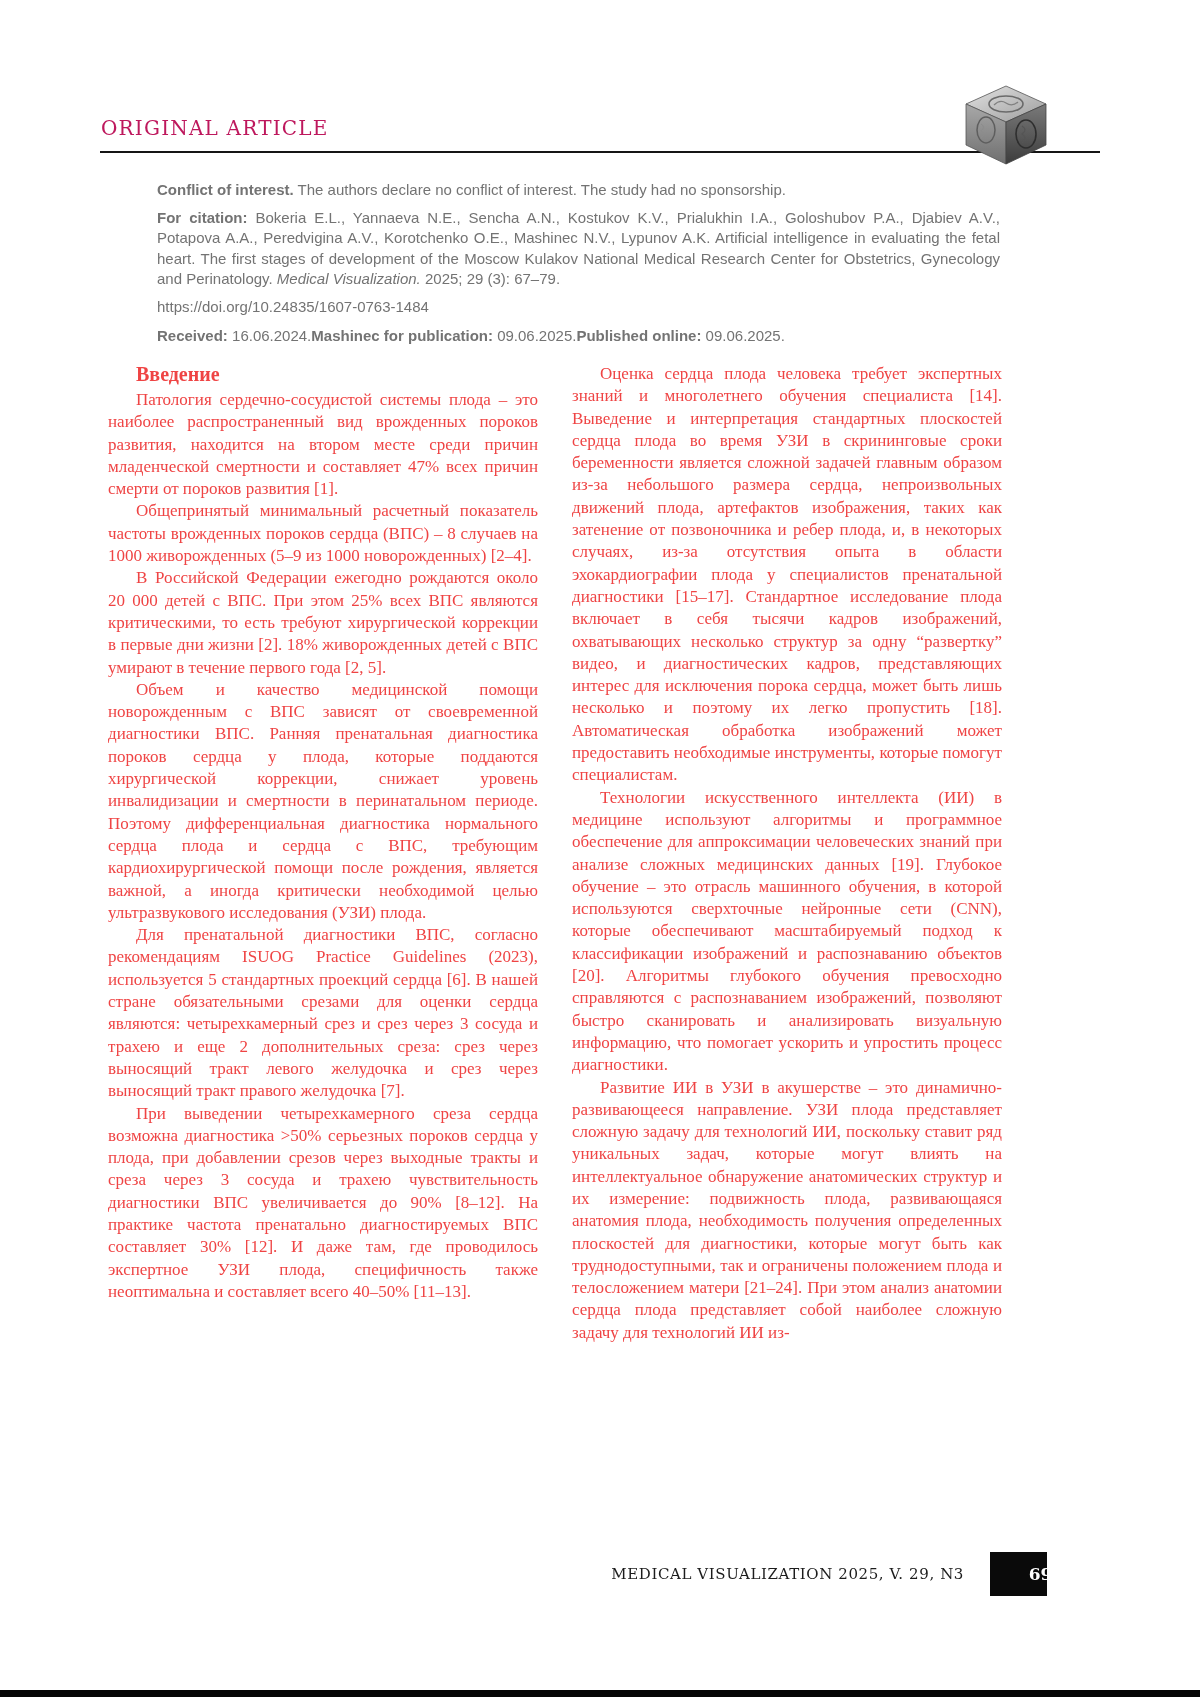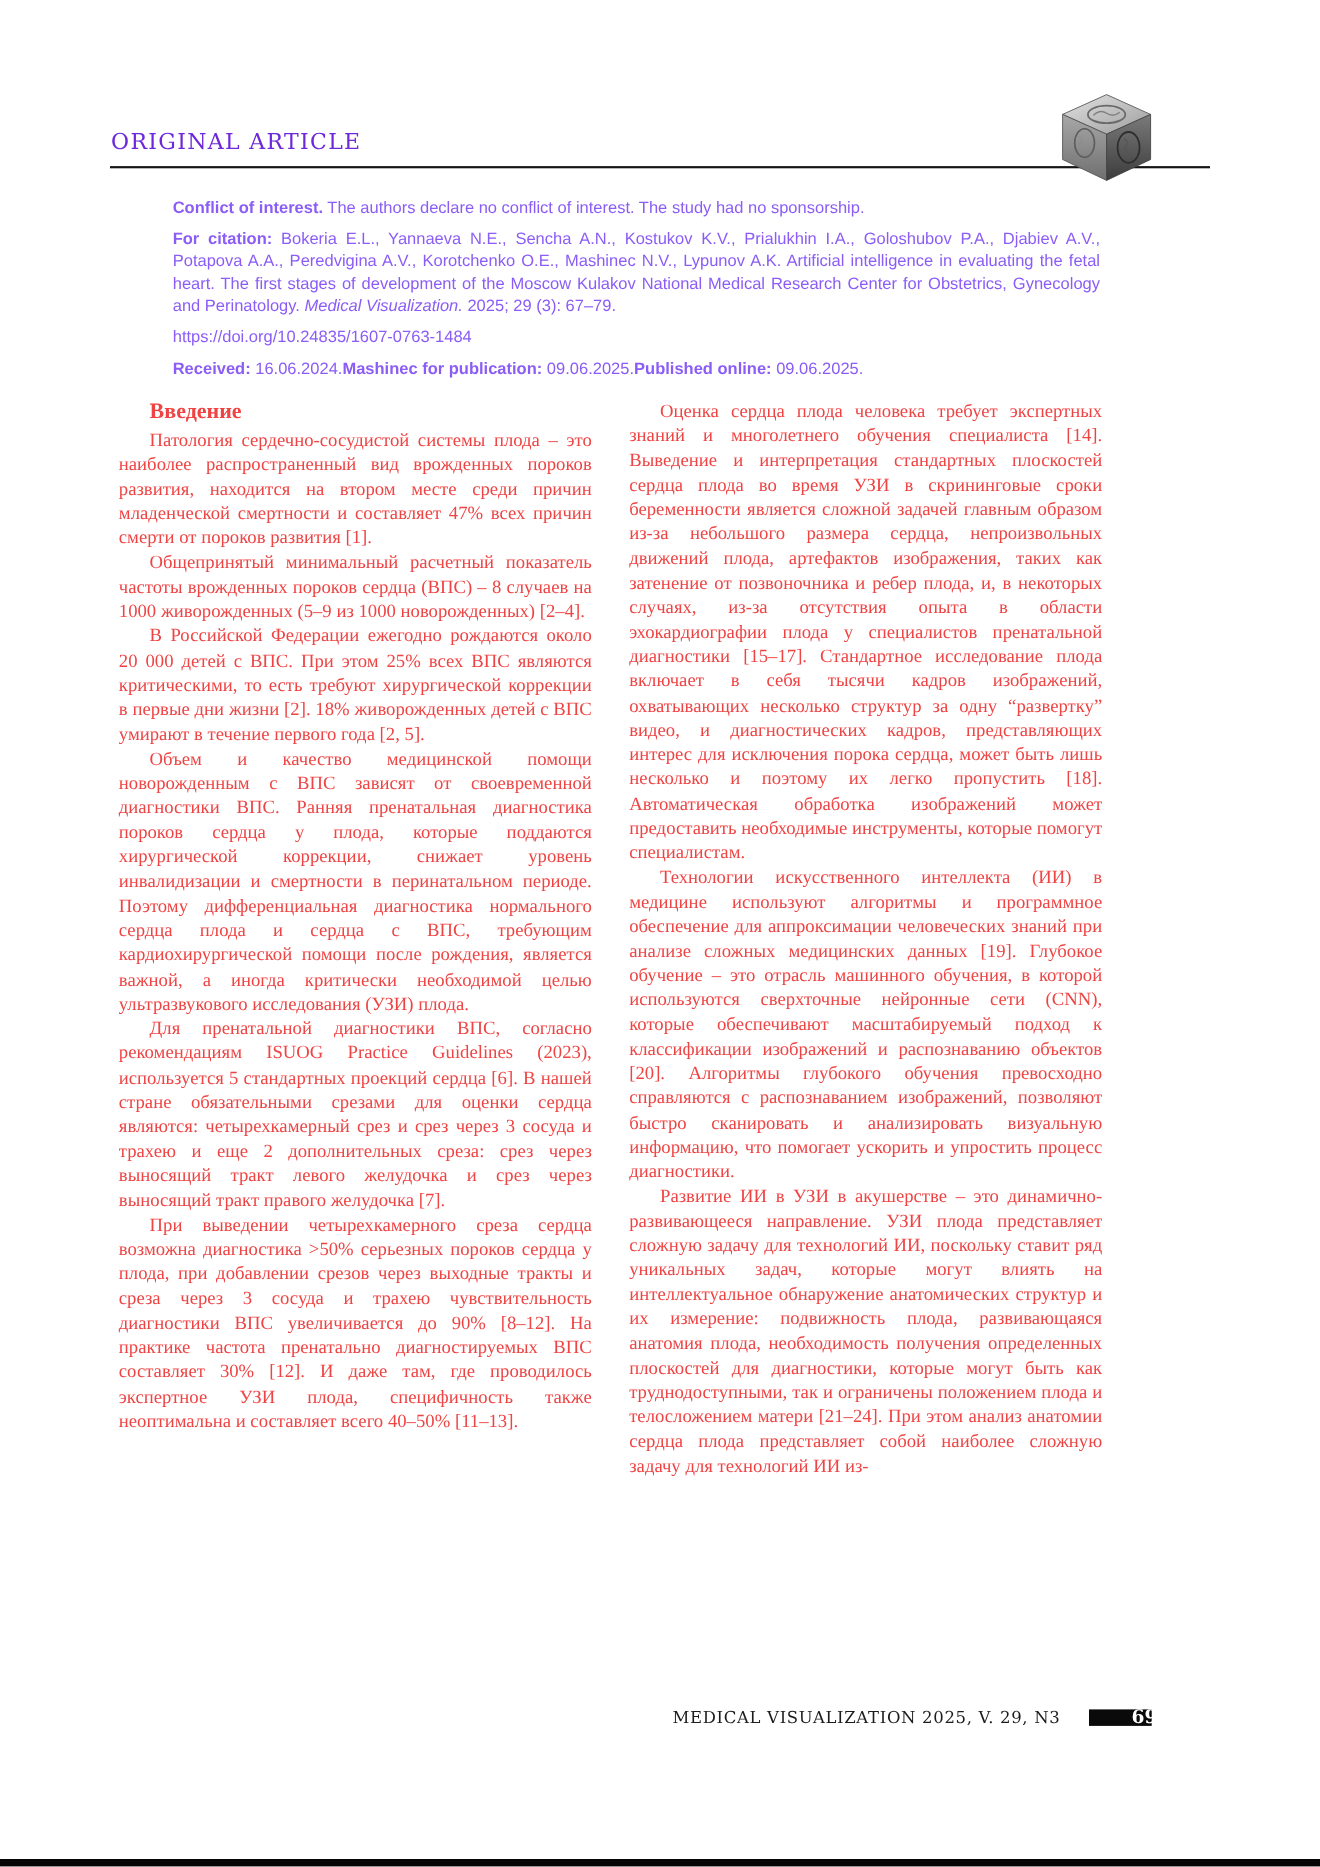--- a/index.html
+++ b/index.html
@@ -16,21 +16,21 @@
   }
 
   
   .header-title {
     position: absolute;
     left: 101px;
     top: 116px;
     font-family: "DejaVu Serif", "Liberation Serif", serif;
     font-size: 20px;
     letter-spacing: 1.2px;
-    color: #6d28d9;
+    color: #be185d;
   }
   .header-rule {
     position: absolute;
     left: 100px;
     right: 100px;
     top: 151px;
     height: 2px;
     background: #151515;
   }
   .logo-wrap {
@@ -43,21 +43,21 @@
 
   
   .front-matter {
     position: absolute;
     left: 157px;
     top: 180px;
     width: 843px;
     font-family: "Liberation Sans", "DejaVu Sans", sans-serif;
     font-size: 15px;
     line-height: 20.5px;
-    color: #8b5cf6;
+    color: #737373;
   }
   .front-matter p { margin-bottom: 7px; text-align: justify; }
   .front-matter .b { font-weight: bold; }
   .front-matter .i { font-style: italic; margin-top: 36px; }
   .doi-line { text-align: left; }
   .dates-row {
     display: flex;
     width: 820px;
     margin-top: 9px;
   }
@@ -103,21 +103,21 @@
   .footer-journal {
     font-family: "DejaVu Serif", "Liberation Serif", serif;
     font-size: 15px;
     letter-spacing: 0.6px;
     color: #1c1c1c;
   }
   .page-number-box {
     background: #0a0a0a;
     color: #ffffff;
     width: 57px;
-    height: 15px;
+    height: 44px;
     display: flex;
     align-items: center;
     justify-content: center;
     font-weight: bold;
     font-size: 17px;
     font-family: "DejaVu Serif", "Liberation Serif", serif;
     padding-left: 44px;
   }
   .bottom-bar {
     position: absolute;

